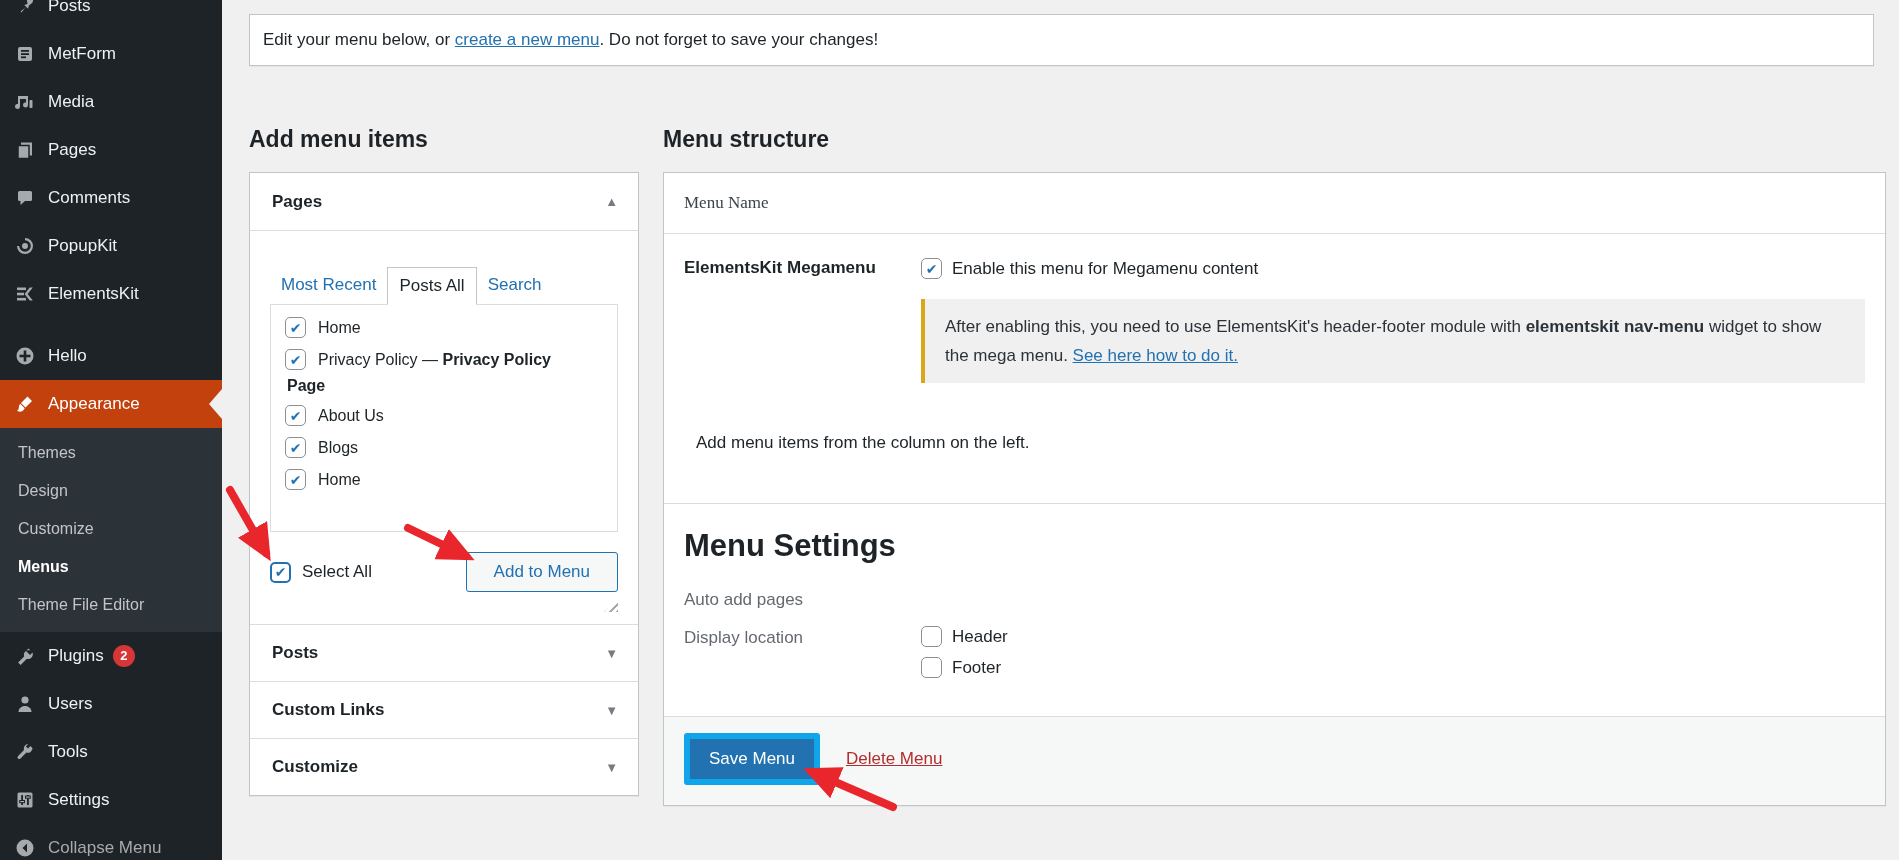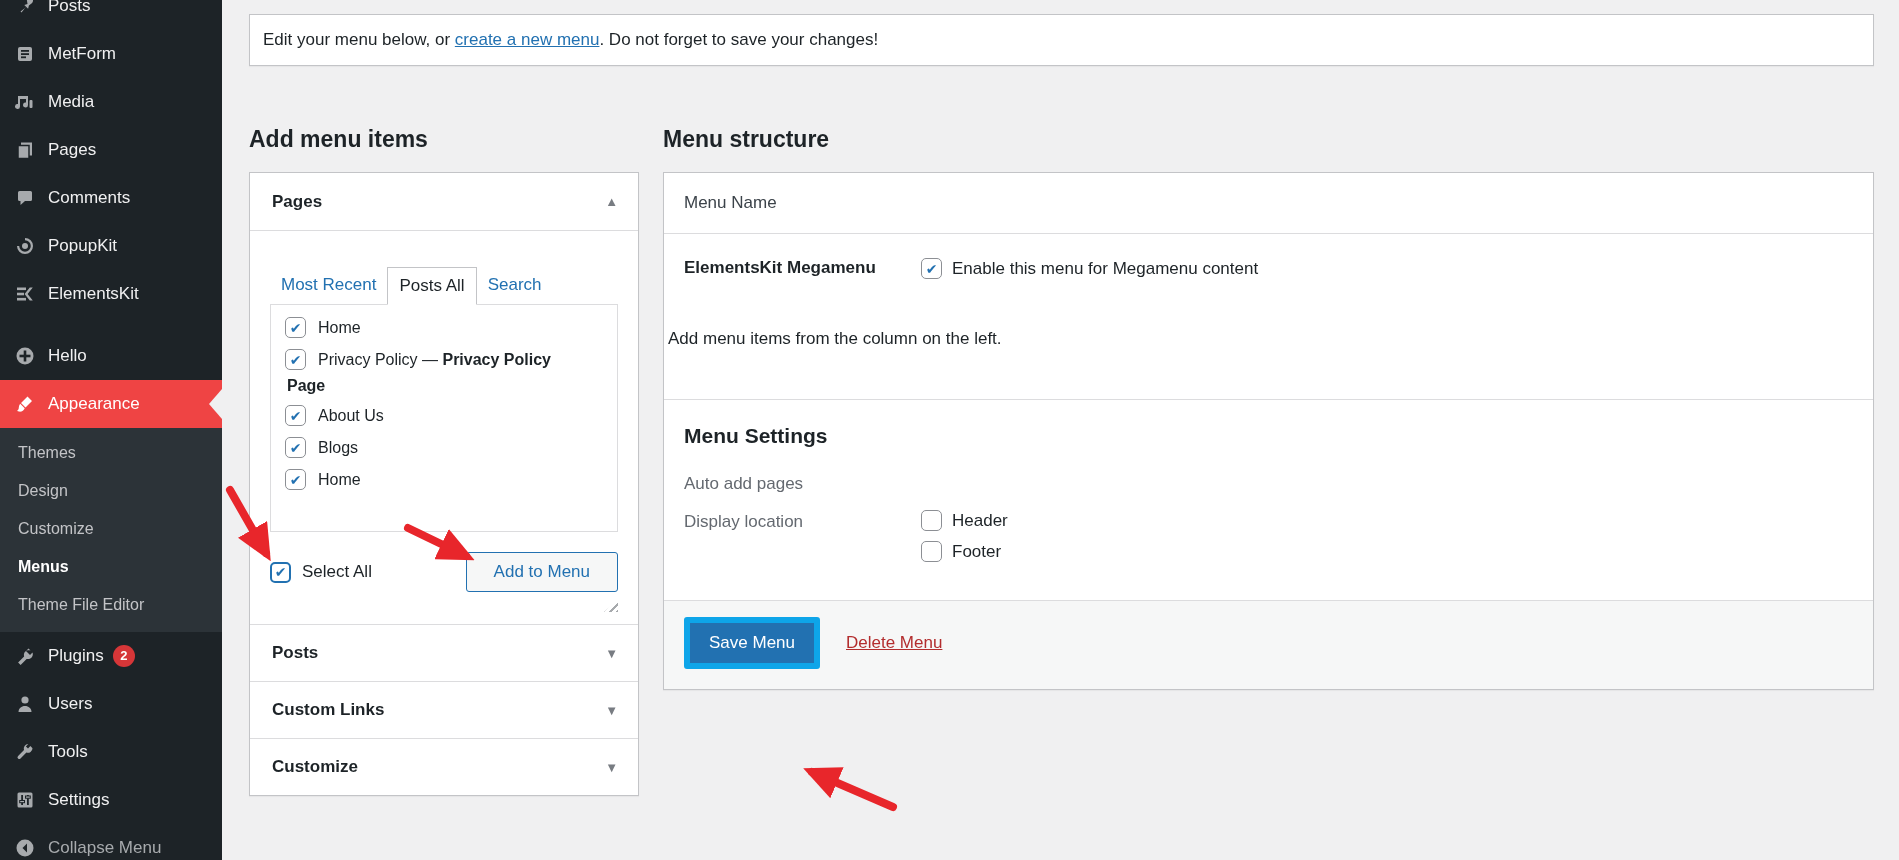--- a/index.html
+++ b/index.html
@@ -9,21 +9,21 @@
     background:#f0f0f1; color:#1d2327; font-size:17px; overflow:hidden;
   }
   .page { position:relative; width:1899px; height:860px; }
 
   
   .sidebar { position:absolute; left:0; top:0; width:222px; height:860px; background:#1d2327; overflow:hidden; }
   .menu-item { display:flex; align-items:center; height:48px; padding-left:14px; color:#f0f0f1; cursor:pointer; position:relative; }
   .menu-item .mi-icon { width:22px; height:22px; margin-right:12px; color:#a7aaad; flex:0 0 22px; display:flex; align-items:center; justify-content:center; }
   .menu-item .mi-label { font-size:17px; }
   .menu-item.first { margin-top:-18px; }
-  .menu-item.active { background:#ef4444; color:#fff; }
+  .menu-item.active { background:#c2410c; color:#fff; }
   .menu-item.active .mi-icon { color:#fff; }
   .menu-item.active::after { content:""; position:absolute; right:0; top:50%; margin-top:-15px;
     border:15px solid transparent; border-right:13px solid #f0f0f1; border-left:0; }
   .separator { height:14px; }
   .submenu { background:#2c3338; padding:6px 0 8px 0; }
   .submenu-item { height:38px; display:flex; align-items:center; padding-left:18px; color:#c3c4c7; font-size:16px; cursor:pointer; }
   .submenu-item.current { color:#fff; font-weight:bold; }
   .badge { display:inline-block; min-width:22px; height:22px; border-radius:50%; background:#d63638; color:#fff;
     font-size:13px; line-height:22px; text-align:center; margin-left:9px; font-weight:bold; }
   .collapse-label { color:#a7aaad; }
@@ -59,33 +59,33 @@
   .selectall-row { display:flex; align-items:center; margin-top:20px; }
   .selectall-row .lbl { margin-left:11px; font-size:17px; }
   .btn-secondary { margin-left:auto; background:#f6f7f7; border:1px solid #2271b1; color:#2271b1; border-radius:3px;
     padding:9px 27px; font-size:17px; cursor:pointer; font-family:inherit; }
   .resize-handle { width:14px; height:12px; margin:8px 0 0 auto; cursor:nwse-resize;
     background:repeating-linear-gradient(135deg, transparent 0 3px, #a7aaad 3px 4.5px); clip-path:polygon(100% 0,100% 100%,0 100%); }
 
   
   .panel { background:#fff; border:1px solid #c3c4c7; box-shadow:0 1px 1px rgba(0,0,0,.04); }
   .row-name { display:flex; align-items:center; padding:20px; border-bottom:1px solid #dcdcde; }
-  .row-name label { margin-right:12px; color:#3c434a; }
+  .row-name label { margin-right:12px; color:#3c434a;font-family:Liberation Serif, serif; }
   .text-input { width:373px; height:40px; border:1px solid #8c8f94; border-radius:4px; padding:0 12px; font-size:17px;
     font-family:inherit; color:#2c3338; }
   .row-mega { padding:24px 20px 34px 20px; display:flex; }
   .mega-label { width:237px; flex:0 0 237px; font-weight:bold; }
   .mega-ctrl { flex:1; }
   .ctrl-line { display:flex; align-items:center; }
   .ctrl-line .cb { margin-right:10px; }
   .warn-box { margin-top:20px; background:#f0f0f1; border-left:4px solid #dba617; padding:13px 20px; line-height:29px;
     font-size:17px; color:#2c3338; width:944px; max-width:100%; }
-  .row-hint { padding:16px 20px 0 4px; height:87px; border-bottom:1px solid #dcdcde; }
+  .row-hint { padding:16px 20px 0 32px; height:87px; border-bottom:1px solid #dcdcde; }
   .row-settings { padding:24px 20px 0 20px; }
-  .row-settings h2 { font-size:21px; font-weight:600; margin-bottom:24px; }
+  .row-settings h2 { font-size:31px; font-weight:600; margin-bottom:24px; }
   .set-row { display:flex; margin-bottom:16px; }
   .set-label { width:237px; flex:0 0 237px; color:#646970; padding-top:2px; }
   .set-ctrl .ctrl-line { margin-bottom:10px; }
   .panel-footer { border-top:1px solid #dcdcde; background:#f6f7f7; padding:16px 20px 20px 20px; display:flex; align-items:center; margin-top:28px; }
   .btn-primary { background:#2271b1; border:6px solid #0ea5e9; color:#fff; border-radius:3px; padding:10px 19px;
     font-size:17px; cursor:pointer; font-family:inherit; }
   .delete-link { color:#b32d2e; text-decoration:underline; margin-left:26px; cursor:pointer; }
 
   .arrows-overlay { position:absolute; left:0; top:0; width:1899px; height:860px; pointer-events:none; z-index:10; }
 
@@ -327,20 +327,23 @@
           <div class="row-name">
             <label>Menu Name</label>
           </div>
 
           <div class="row-mega">
             <div class="mega-label">ElementsKit Megamenu</div>
             <div class="mega-ctrl">
               <div class="ctrl-line">
                 <span class="cb checked"></span>
                 <span>Enable this menu for Megamenu content</span>
+              </div>
+              <div class="warn-box">
+                <span>After enabling this, you need to use ElementsKit's header-footer module with </span><b>elementskit nav-menu</b><span> widget to show the mega menu. </span><a class="link">See here how to do it.</a>
               </div>
             </div>
           </div>
 
           <div class="row-hint">
             <span>Add menu items from the column on the left.</span>
           </div>
 
           <div class="row-settings">
             <h2>Menu Settings</h2>

